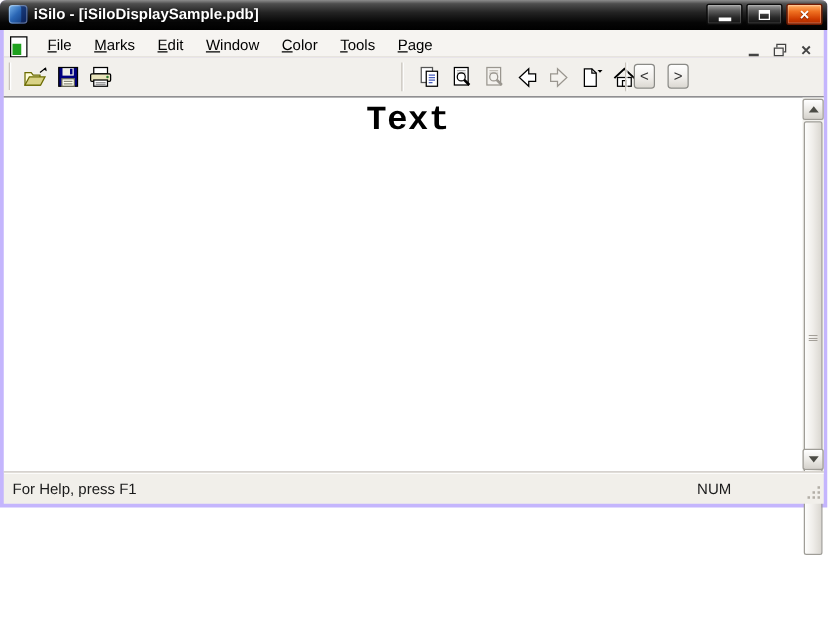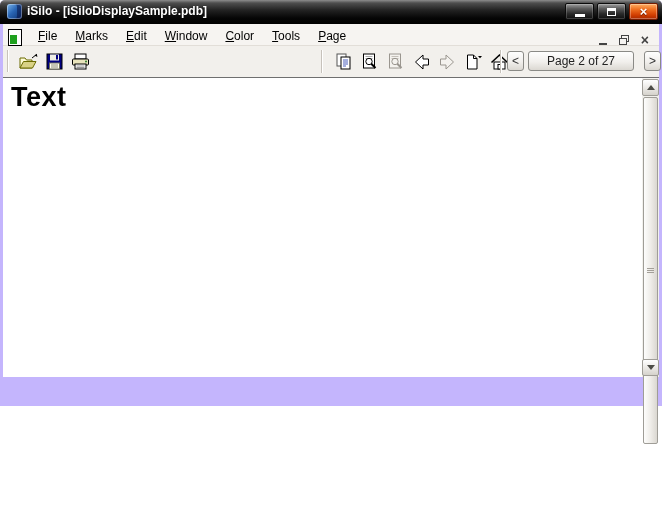--- a/index.html
+++ b/index.html
@@ -50,21 +50,21 @@
   .pagenav-btn{height:20px;border:1px solid #8a8a86;border-radius:3px;box-sizing:border-box;
     background:linear-gradient(180deg,#fefefe,#f1efec 55%,#dbd8d2);font-size:12px;color:#333;
     display:flex;align-items:center;justify-content:center;}
   .pn-prev,.pn-next{width:17px;}
   .pn-main{width:106px;color:#222;}
 
   
   .content{position:absolute;top:77px;left:3px;right:3px;bottom:29px;background:#fff;
     border-top:1px solid #6f6f6f;}
   .doc{position:absolute;top:0;left:0;right:17px;bottom:0;overflow:hidden;padding:4px 0 0 8px;
-    font-family:Liberation Sans, sans-serif;}
+    font-family:Liberation Mono, monospace;text-align:center;}
   .doc h1{margin:0;font-size:27px;line-height:30px;font-weight:bold;color:#000;letter-spacing:.5px;}
   .doc ul{margin:24px 0 0 0;padding-left:41px;}
   .doc li{font-size:15px;line-height:18.5px;color:#000;}
   .doc-link{color:#3a45c4;text-decoration:underline dotted;text-underline-offset:2px;cursor:pointer;}
 
   
   .scrollbar{position:absolute;top:0;right:0;bottom:0;width:17px;background:#f2f1ed;}
   .sb-btn{position:absolute;left:0;width:17px;height:17px;box-sizing:border-box;border:1px solid #9f9d97;
     border-radius:2px;background:linear-gradient(180deg,#fff,#eae8e4 55%,#d5d2cc);
     display:flex;align-items:center;justify-content:center;}
@@ -218,21 +218,20 @@
           <rect x="5" y="10" width="11" height="7" fill="#fff" stroke="#000"></rect>
           <rect x="9" y="12.5" width="3" height="4.5" fill="#fff" stroke="#000"></rect>
         </svg>
       </div>
     </div>
 
     <div class="tb-sep" style="left:497px;"></div>
 
     <div class="tb-group" style="left:504px;top:5px;gap:4px;">
       <div class="pagenav-btn pn-prev">&lt;</div>
-      <div class="pagenav-btn pn-main">Page 2 of 27</div>
       <div class="pagenav-btn pn-next" style="margin-left:6px;">&gt;</div>
     </div>
   </div>
 
   <div class="content">
     <div class="doc">
       <h1>Text</h1>
     </div>
 
     <div class="scrollbar">
@@ -241,14 +240,19 @@
         </div>
       <div class="sb-thumb">
           <span class="sb-thumb-grip"></span>
         </div>
       <div class="sb-btn sb-down">
           <span class="tri-down"></span>
         </div>
     </div>
   </div>
 
+  <div class="statusbar">
+    <span class="status-msg">For Help, press F1</span>
+    <span class="status-num">NUM</span>
+    <span class="resize-grip"></span>
+  </div>
 
 </div>
 
 </body></html>

